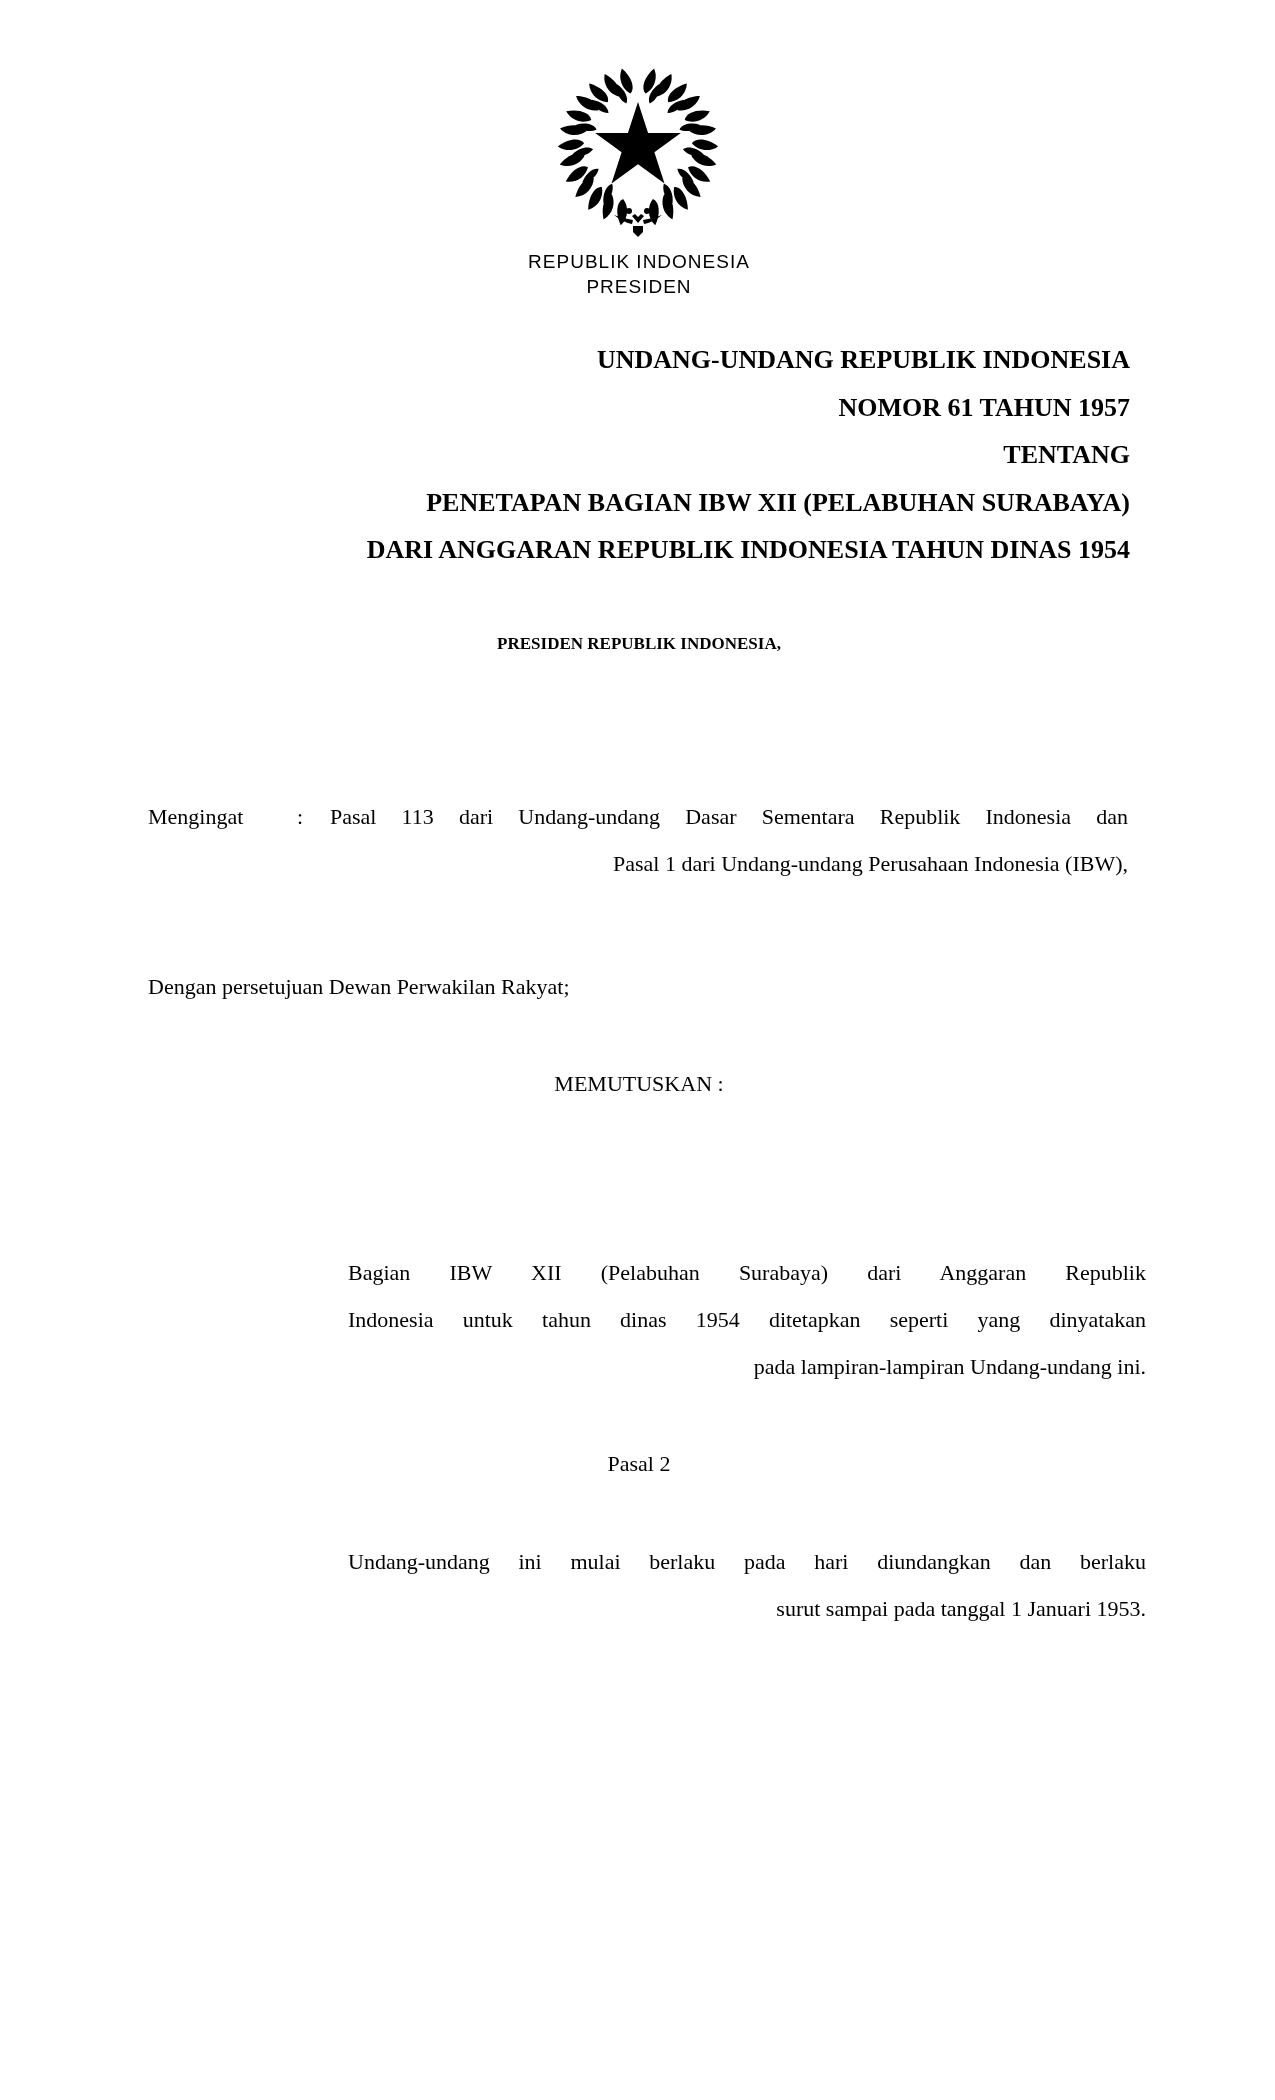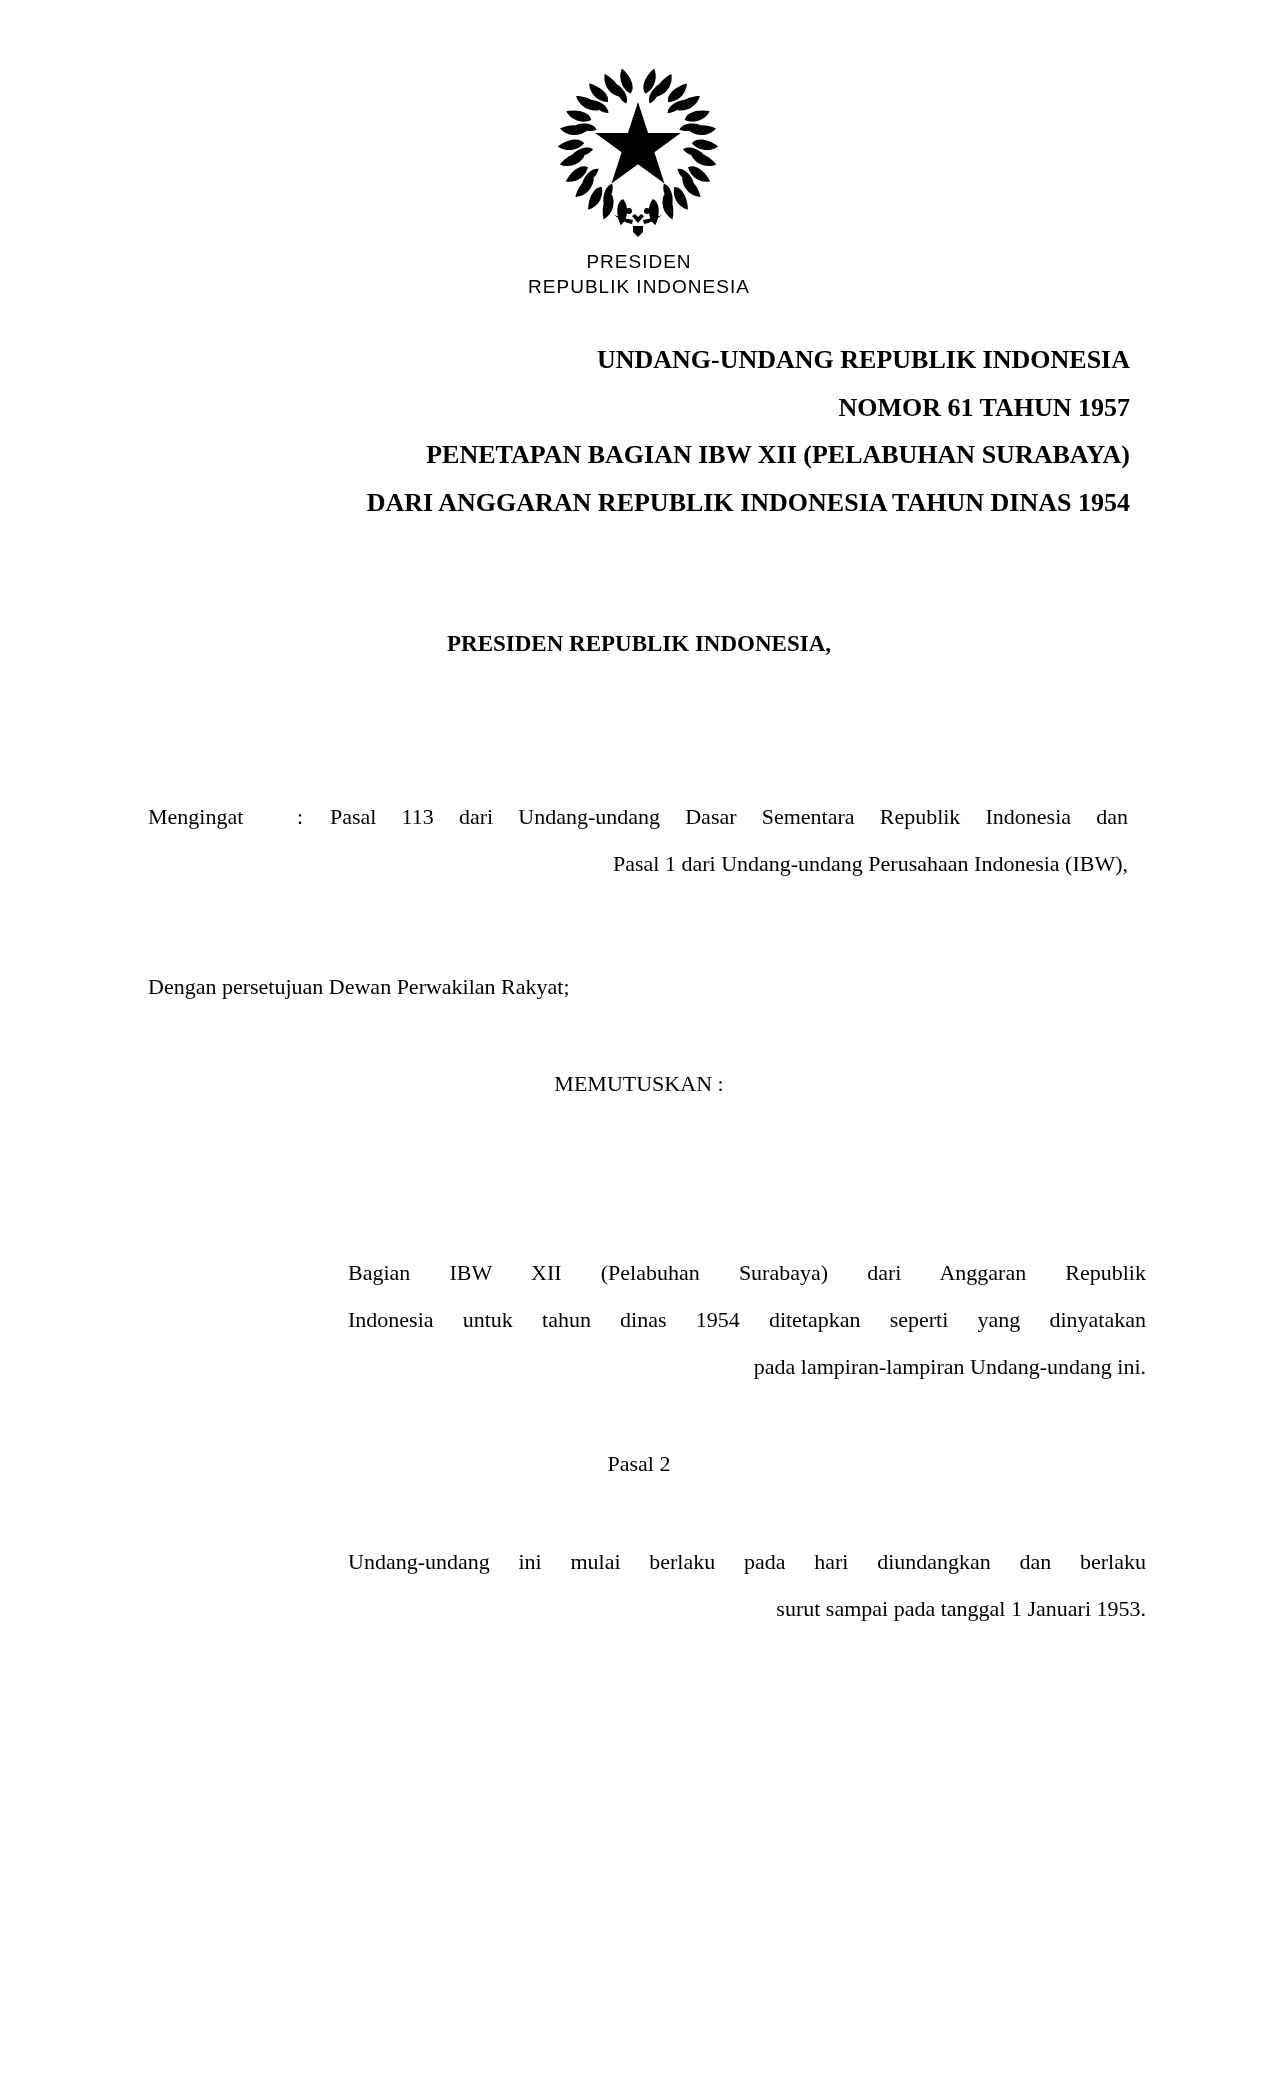--- a/index.html
+++ b/index.html
@@ -14,21 +14,21 @@
     font-family:"Liberation Sans",sans-serif;font-size:19px;line-height:25px;
     letter-spacing:1px;color:#000;
   }
   
   .title{
     position:absolute;left:148px;top:336px;width:982px;text-align:right;
     font-size:26px;font-weight:bold;line-height:47.5px;
   }
   .heading-presiden{
     position:absolute;left:148px;top:629px;width:982px;text-align:center;
-    font-size:23px;font-weight:bold;line-height:30px;
+    font-size:17px;font-weight:bold;line-height:30px;
   }
   
   .bodytext{font-size:22px;line-height:47px;}
   .mengingat{position:absolute;left:148px;top:793px;width:982px;}
   .m-label{position:absolute;left:0;top:0;}
   .m-colon{position:absolute;left:149px;top:0;}
   .m-content{margin-left:182px;width:798px;}
   .dengan{position:absolute;left:148px;top:963px;width:982px;}
   .memutuskan{position:absolute;left:148px;top:1060px;width:982px;text-align:center;}
   .pasal-h{position:absolute;left:148px;width:982px;text-align:center;}
@@ -101,27 +101,28 @@
       <circle cx="77" cy="145" r="3"></circle>
       <circle cx="95" cy="145" r="3"></circle>
       <path d="M80,150 L86,157 L92,150 L89,148 L86,151 L83,148 Z"></path>
       <path d="M81,160 h10 v6 l-5,5 -5,-5 z"></path>
       <path d="M62,149 q10,8 18,9 l1,-4 q-9,-1 -19,-5 z"></path>
       <path d="M110,149 q-10,8 -18,9 l-1,-4 q9,-1 19,-5 z"></path>
     </g>
   </svg>
 
   <div class="seal-caption">
+    <div>REPUBLIK INDONESIA</div>
     <div>PRESIDEN</div>
-    <div>REPUBLIK INDONESIA</div>
   </div>
 
   <div class="title">
     <div>UNDANG-UNDANG REPUBLIK INDONESIA</div>
     <div>NOMOR 61 TAHUN 1957</div>
+    <div>TENTANG</div>
     <div>PENETAPAN BAGIAN IBW XII (PELABUHAN SURABAYA)</div>
     <div>DARI ANGGARAN REPUBLIK INDONESIA TAHUN DINAS 1954</div>
   </div>
 
   <div class="heading-presiden">PRESIDEN REPUBLIK INDONESIA,</div>
 
   <div class="mengingat bodytext">
     <span class="m-label">Mengingat</span>
     <span class="m-colon">:</span>
     <div class="m-content">

